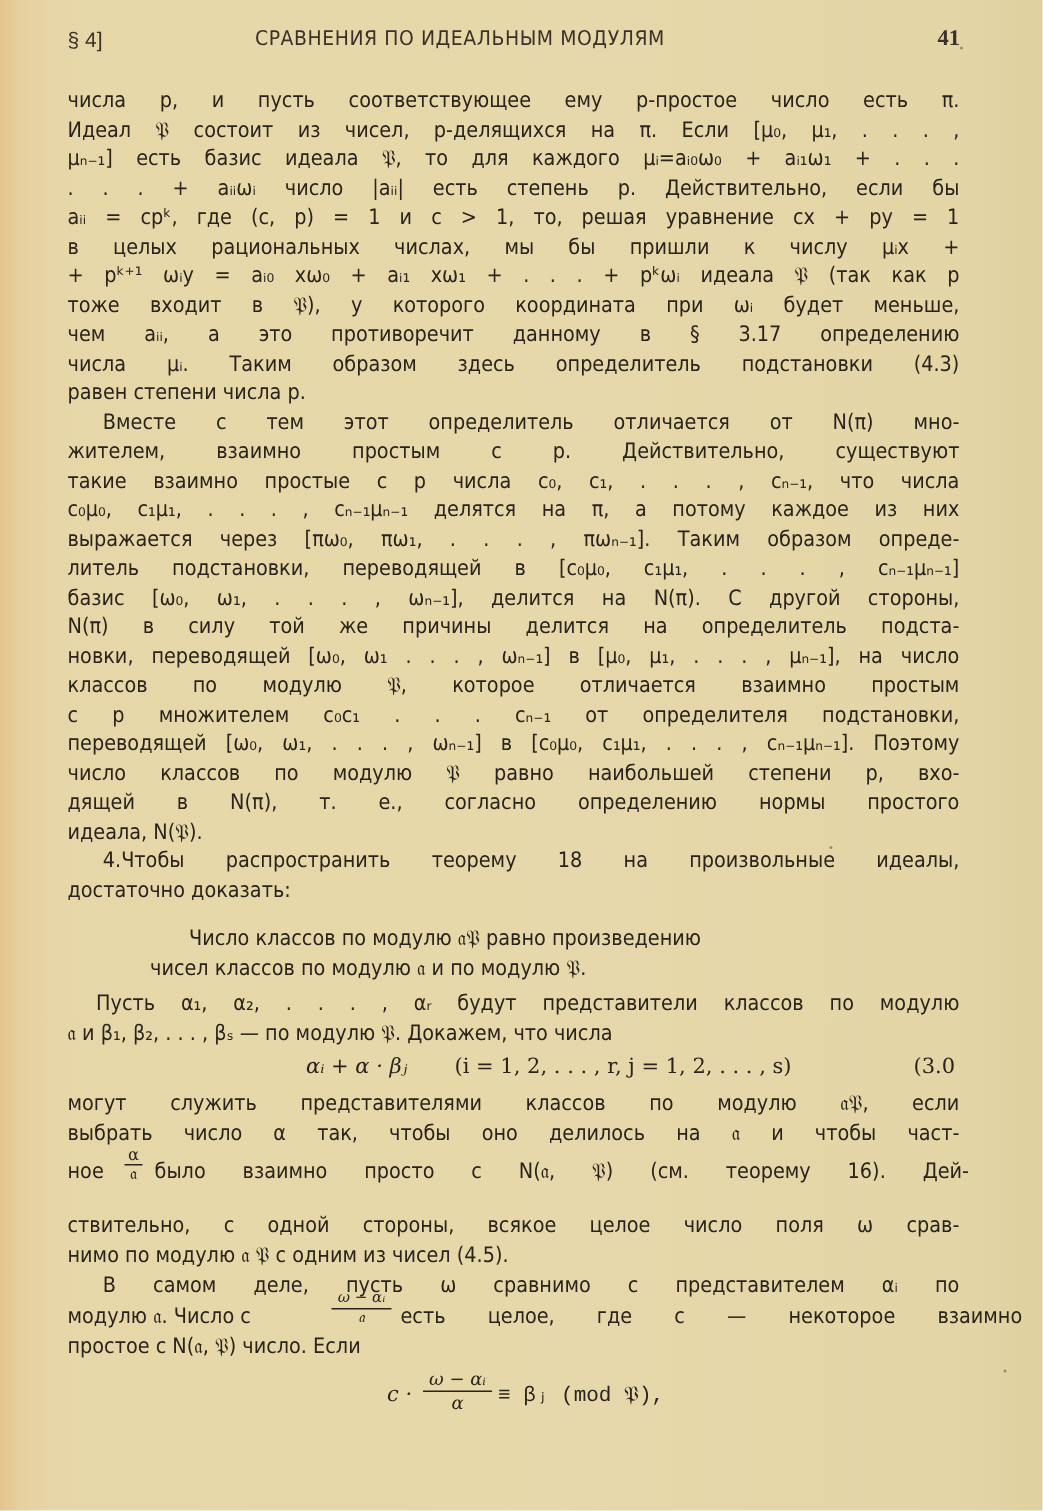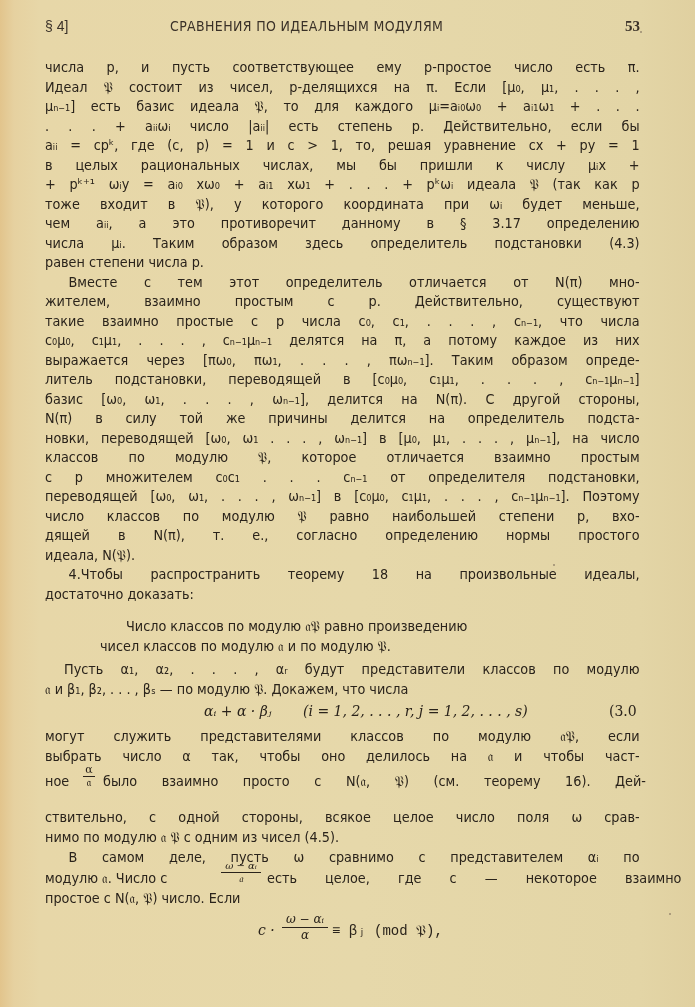--- a/index.html
+++ b/index.html
@@ -27,21 +27,21 @@
   .mark { position: absolute; background: #9a8a70; border-radius: 50%; }
 </style>
 </head>
 <body>
 
 <div class="page">
 
   <div class="header">
     <span class="sec">§ 4]</span>
     <span class="title">СРАВНЕНИЯ ПО ИДЕАЛЬНЫМ МОДУЛЯМ</span>
-    <span class="num">53</span>
+    <span class="num">41</span>
   </div>
 
   <div id="body-lines">
       <div class="line " style="top: 57px;">числа p, и пусть соответствующее ему p-простое число есть π.</div>
       <div class="line " style="top: 77px;">Идеал 𝔓 состоит из чисел, p-делящихся на π. Если [μ₀, μ₁, . . . ,</div>
       <div class="line " style="top: 96px;">μₙ₋₁] есть базис идеала 𝔓, то для каждого μᵢ=aᵢ₀ω₀ + aᵢ₁ω₁ + . . .</div>
       <div class="line " style="top: 116px;">. . . + aᵢᵢωᵢ число |aᵢᵢ| есть степень p. Действительно, если бы</div>
       <div class="line " style="top: 135px;">aᵢᵢ = cpᵏ, где (c, p) = 1 и c &gt; 1, то, решая уравнение cx + py = 1</div>
       <div class="line " style="top: 155px;">в целых рациональных числах, мы бы пришли к числу μᵢx +</div>
       <div class="line " style="top: 174px;">+ pᵏ⁺¹ ωᵢy = aᵢ₀ xω₀ + aᵢ₁ xω₁ + . . . + pᵏωᵢ идеала 𝔓 (так как p</div>
@@ -69,21 +69,21 @@
     </div>
 
   <div class="line center" style="top:616px; left:126px; width:600px;">Число классов по модулю 𝔞𝔓 равно произведению</div>
   <div class="line center" style="top:636px; left:100px; width:600px;">чисел классов по модулю 𝔞 и по модулю 𝔓.</div>
 
   <div class="line" style="top:659px; left:64px; width:636px;">Пусть α₁, α₂, . . . , αᵣ будут представители классов по модулю</div>
   <div class="line last" style="top:679px;">𝔞 и β₁, β₂, . . . , βₛ — по модулю 𝔓. Докажем, что числа</div>
 
   <div style="position:absolute; top:700px; left:0; width:695px; height:22px; font-family:'DejaVu Serif',serif; font-size:14px; line-height:22px;">
     <span style="position:absolute; left:172px; font-style:italic;margin-left:32px;">αᵢ + α · βⱼ</span>
-    <span style="position:absolute; left:303px; font-style:italic;">(i = 1, 2, . . . , r, j = 1, 2, . . . , s)</span>
+    <span style="position:absolute; left:303px; ">(i = 1, 2, . . . , r, j = 1, 2, . . . , s)</span>
     <span style="position:absolute; left:609px;">(3.0</span>
   </div>
 
   <div class="line" style="top:726px;">могут служить представителями классов по модулю 𝔞𝔓, если</div>
   <div class="line" style="top:746px;">выбрать число α так, чтобы оно делилось на 𝔞 и чтобы част-</div>
   <div style="position:absolute; top:764px; left:45px; width:600px; height:34px; font-family:'DejaVu Sans',sans-serif; font-size:14.2px;">
     <span style="position:absolute; left:0; top:9px; transform:scaleX(0.905); transform-origin:left;">ное</span>
     <span style="position:absolute; left:38px; top:0; width:12px; text-align:center; font-size:11px; line-height:12px; font-family:'DejaVu Serif',serif;">
       <span style="display:block; border-bottom:1px solid #2a231b;">α</span>
       <span style="display:block;">𝔞</span>

